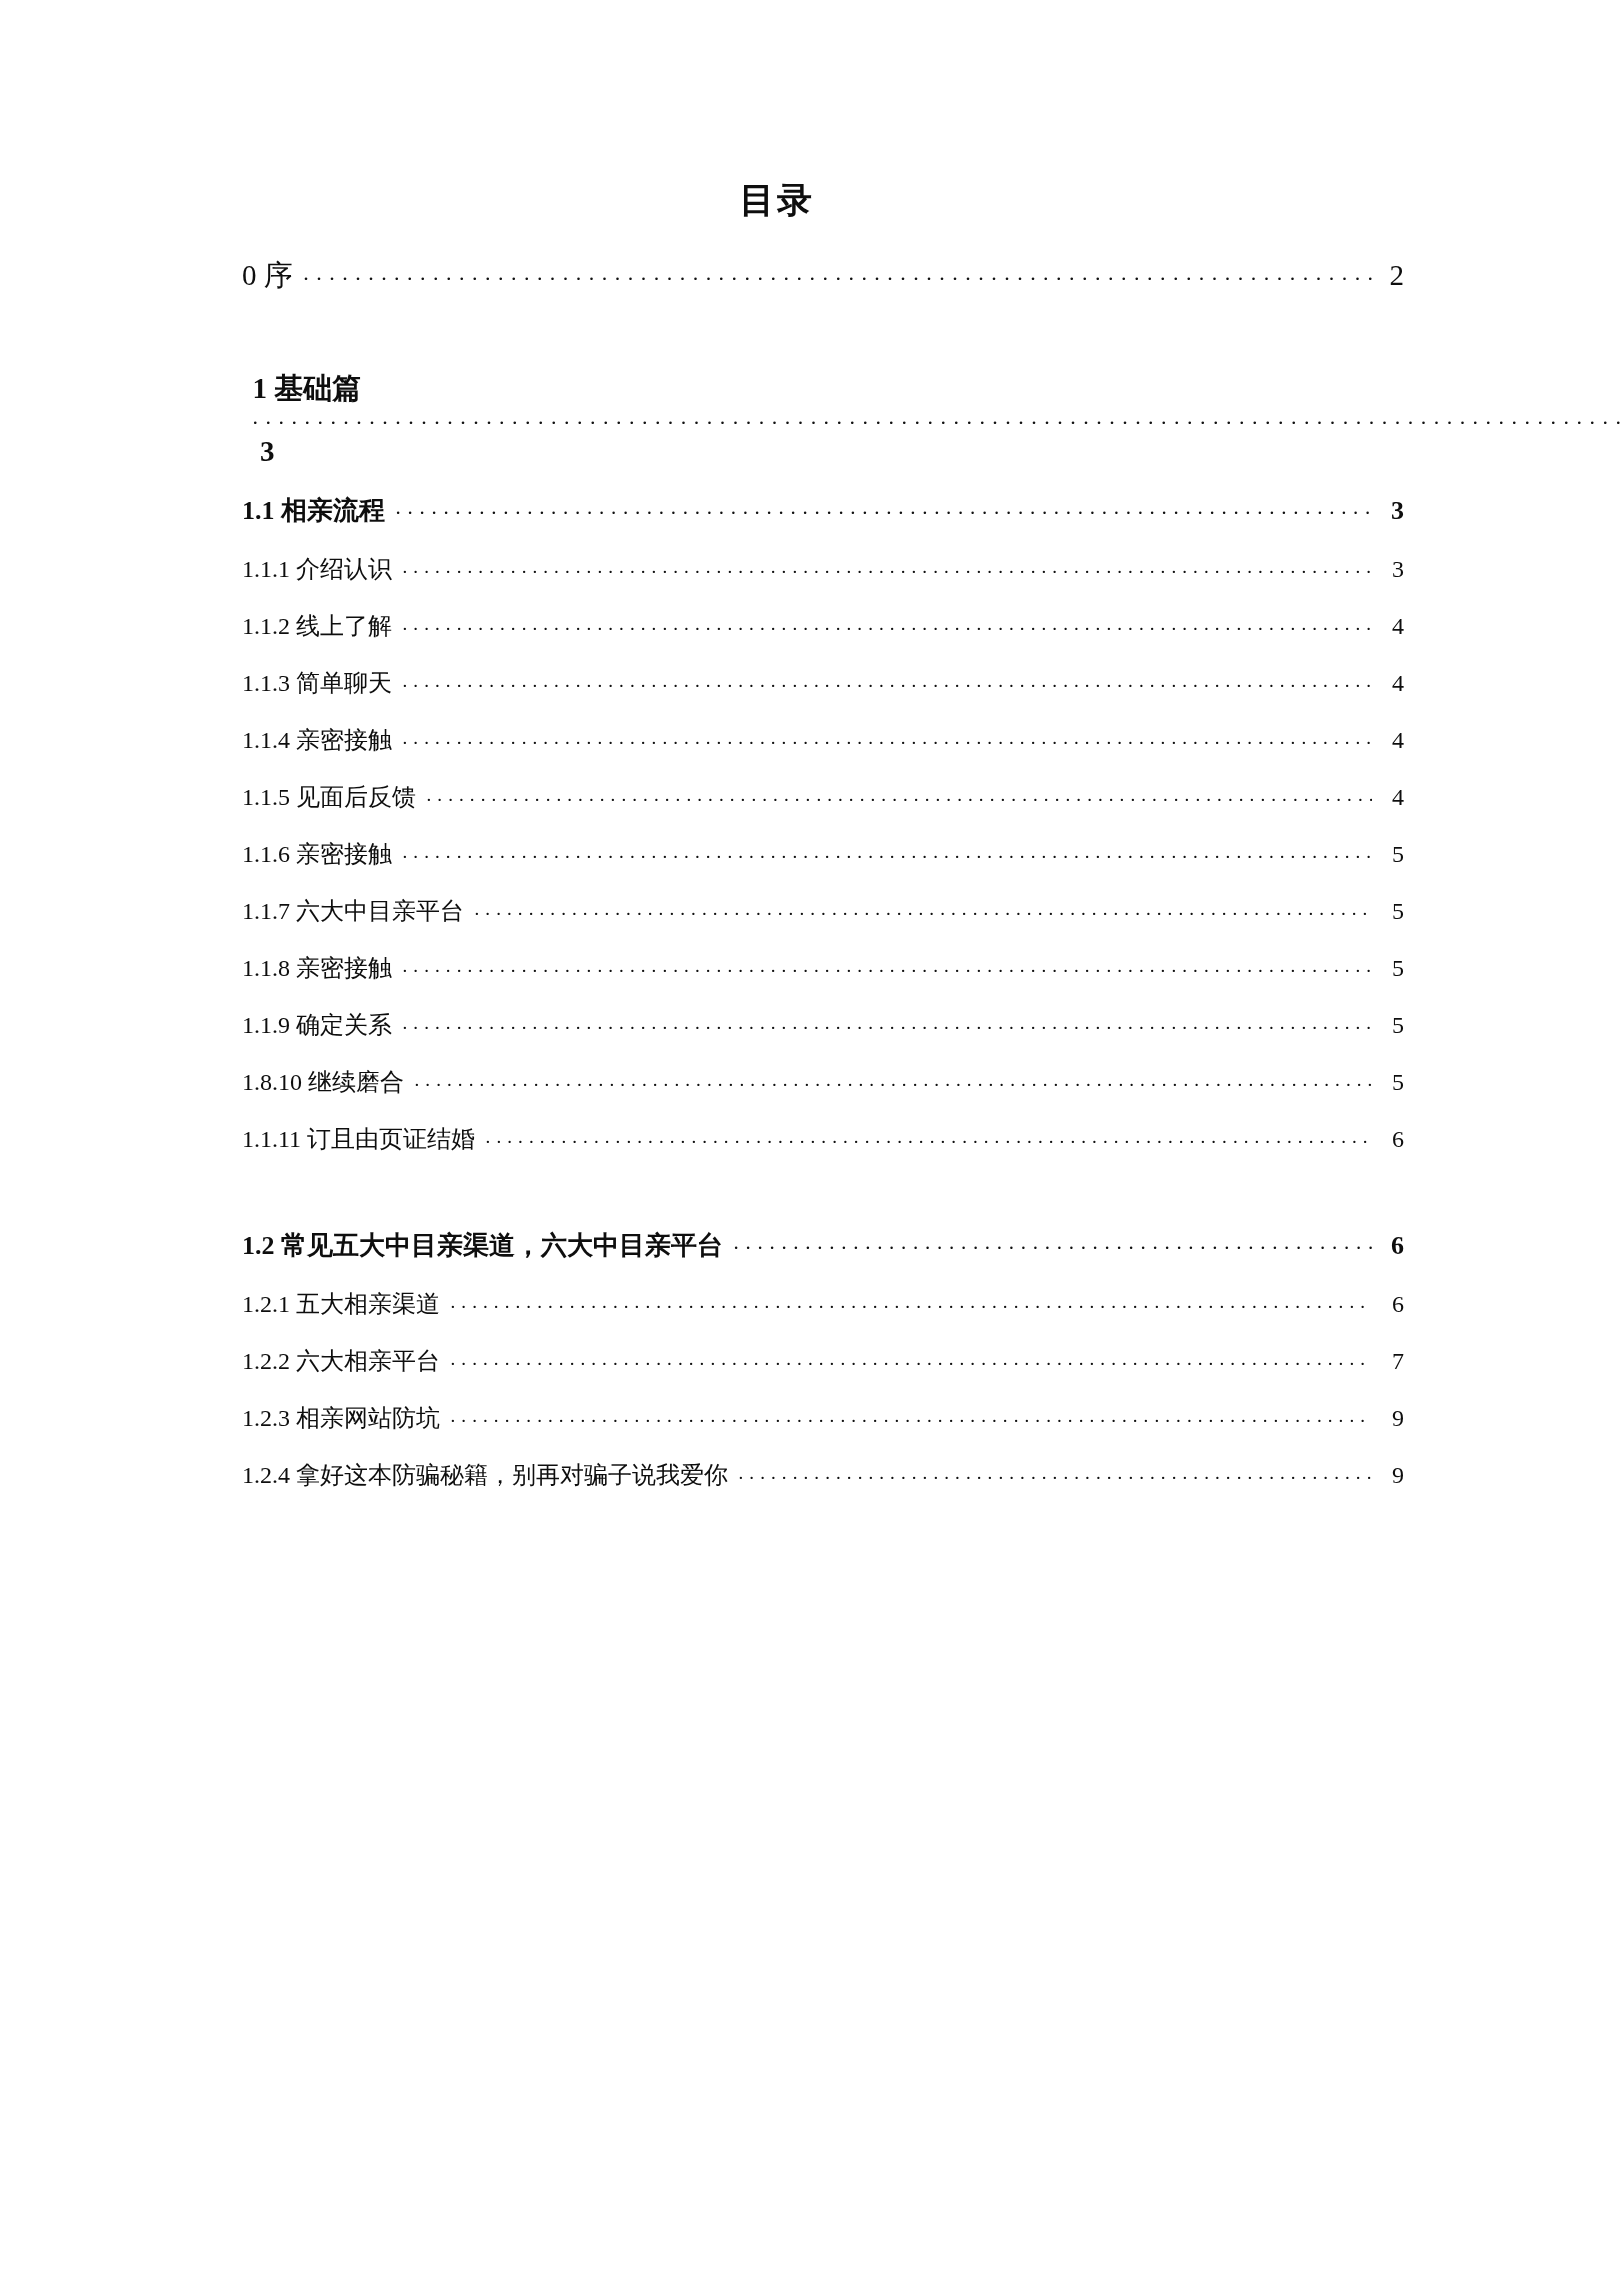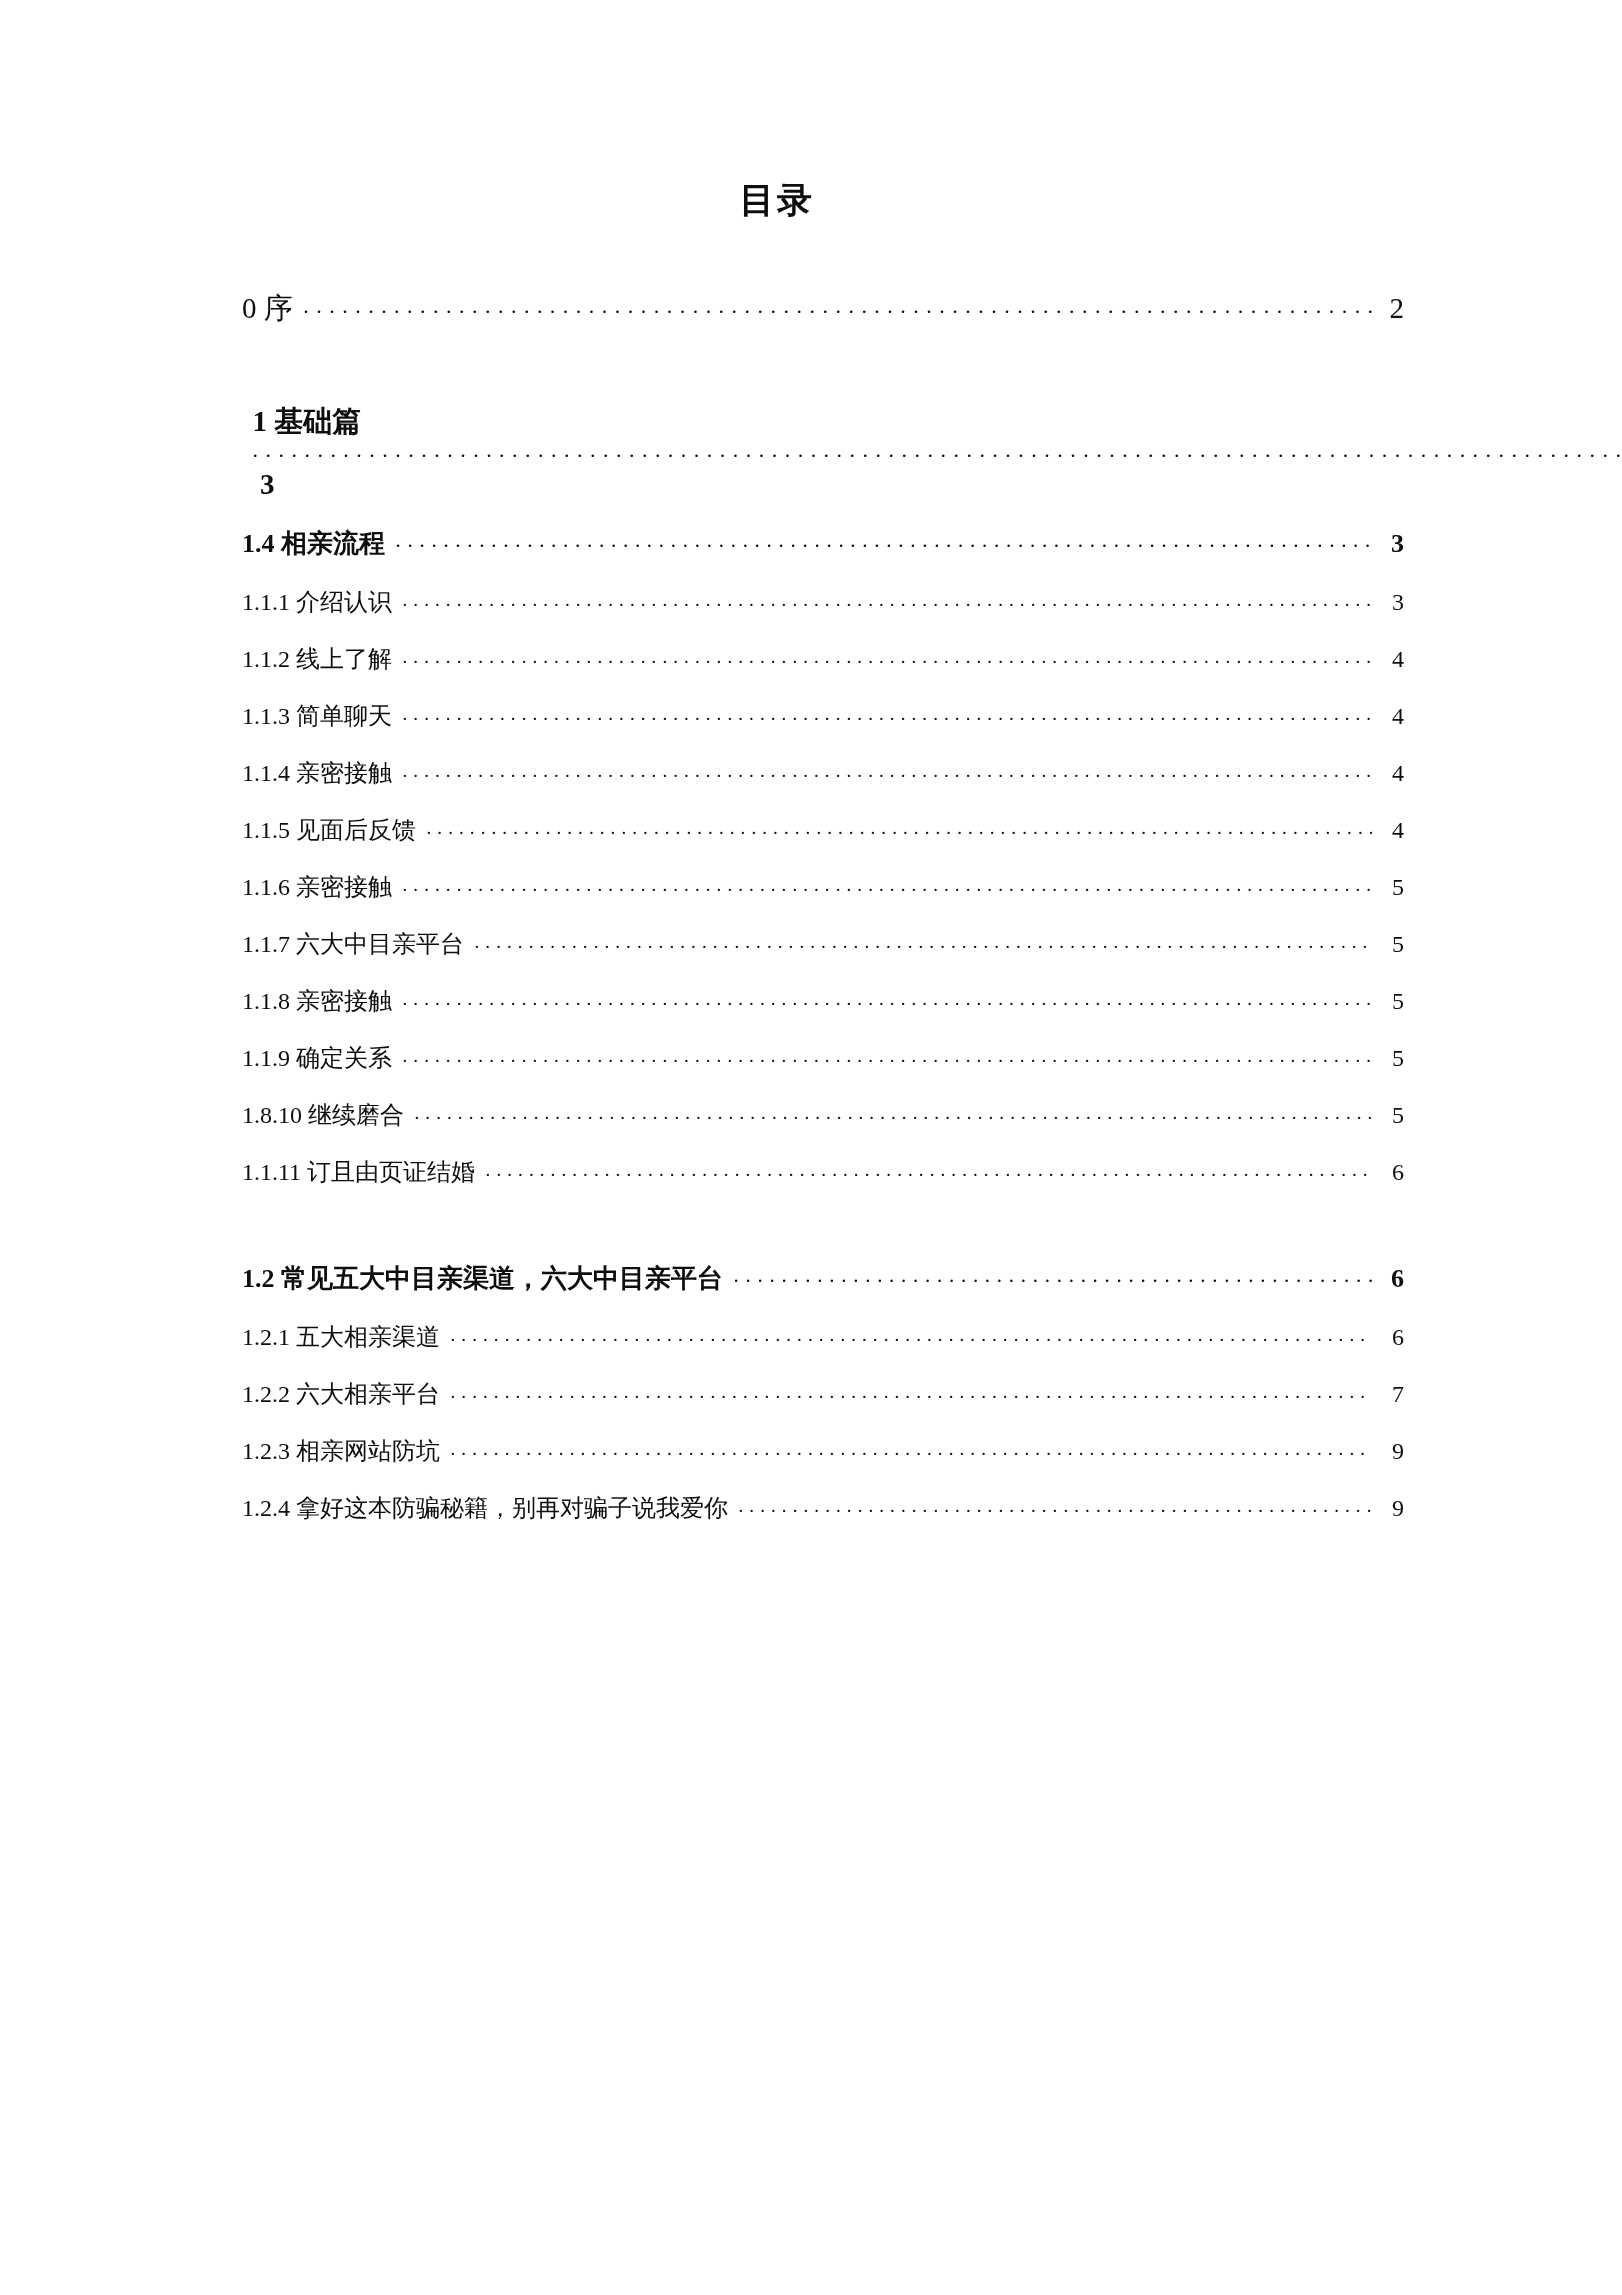--- a/index.html
+++ b/index.html
@@ -24,21 +24,21 @@
   }
   .doc-title {
     text-align: center;
     font-size: 35px;
     font-weight: bold;
     letter-spacing: 2.6px;
     margin: 26px 0 0 0;
     padding-right: 92px;
   }
   .toc {
-    margin-top: 65px;
+    margin-top: 32px;
   }
   .toc-entry {
     display: flex;
     align-items: baseline;
     width: 100%;
     white-space: nowrap;
   }
   .toc-label {
     flex: 0 0 auto;
   }
@@ -101,21 +101,21 @@
         <span class="toc-page">2</span>
       </div>
       <div class="gap-large"></div>
       <div class="toc-entry lvl-1">
         <span class="toc-label">1 基础篇</span>
         <span class="toc-dots">........................................................................................................................</span>
         <span class="toc-page">3</span>
       </div>
       <div class="spacer-row"></div>
       <div class="toc-entry lvl-2">
-        <span class="toc-label">1.4  相亲流程</span>
+        <span class="toc-label">1.1  相亲流程</span>
         <span class="toc-dots">........................................................................................................................</span>
         <span class="toc-page">3</span>
       </div>
       <div class="spacer-row"></div>
       <div class="toc-entry lvl-3">
         <span class="toc-label">1.1.1 介绍认识</span>
         <span class="toc-dots">........................................................................................................................</span>
         <span class="toc-page">3</span>
       </div>
       <div class="spacer-row"></div>

